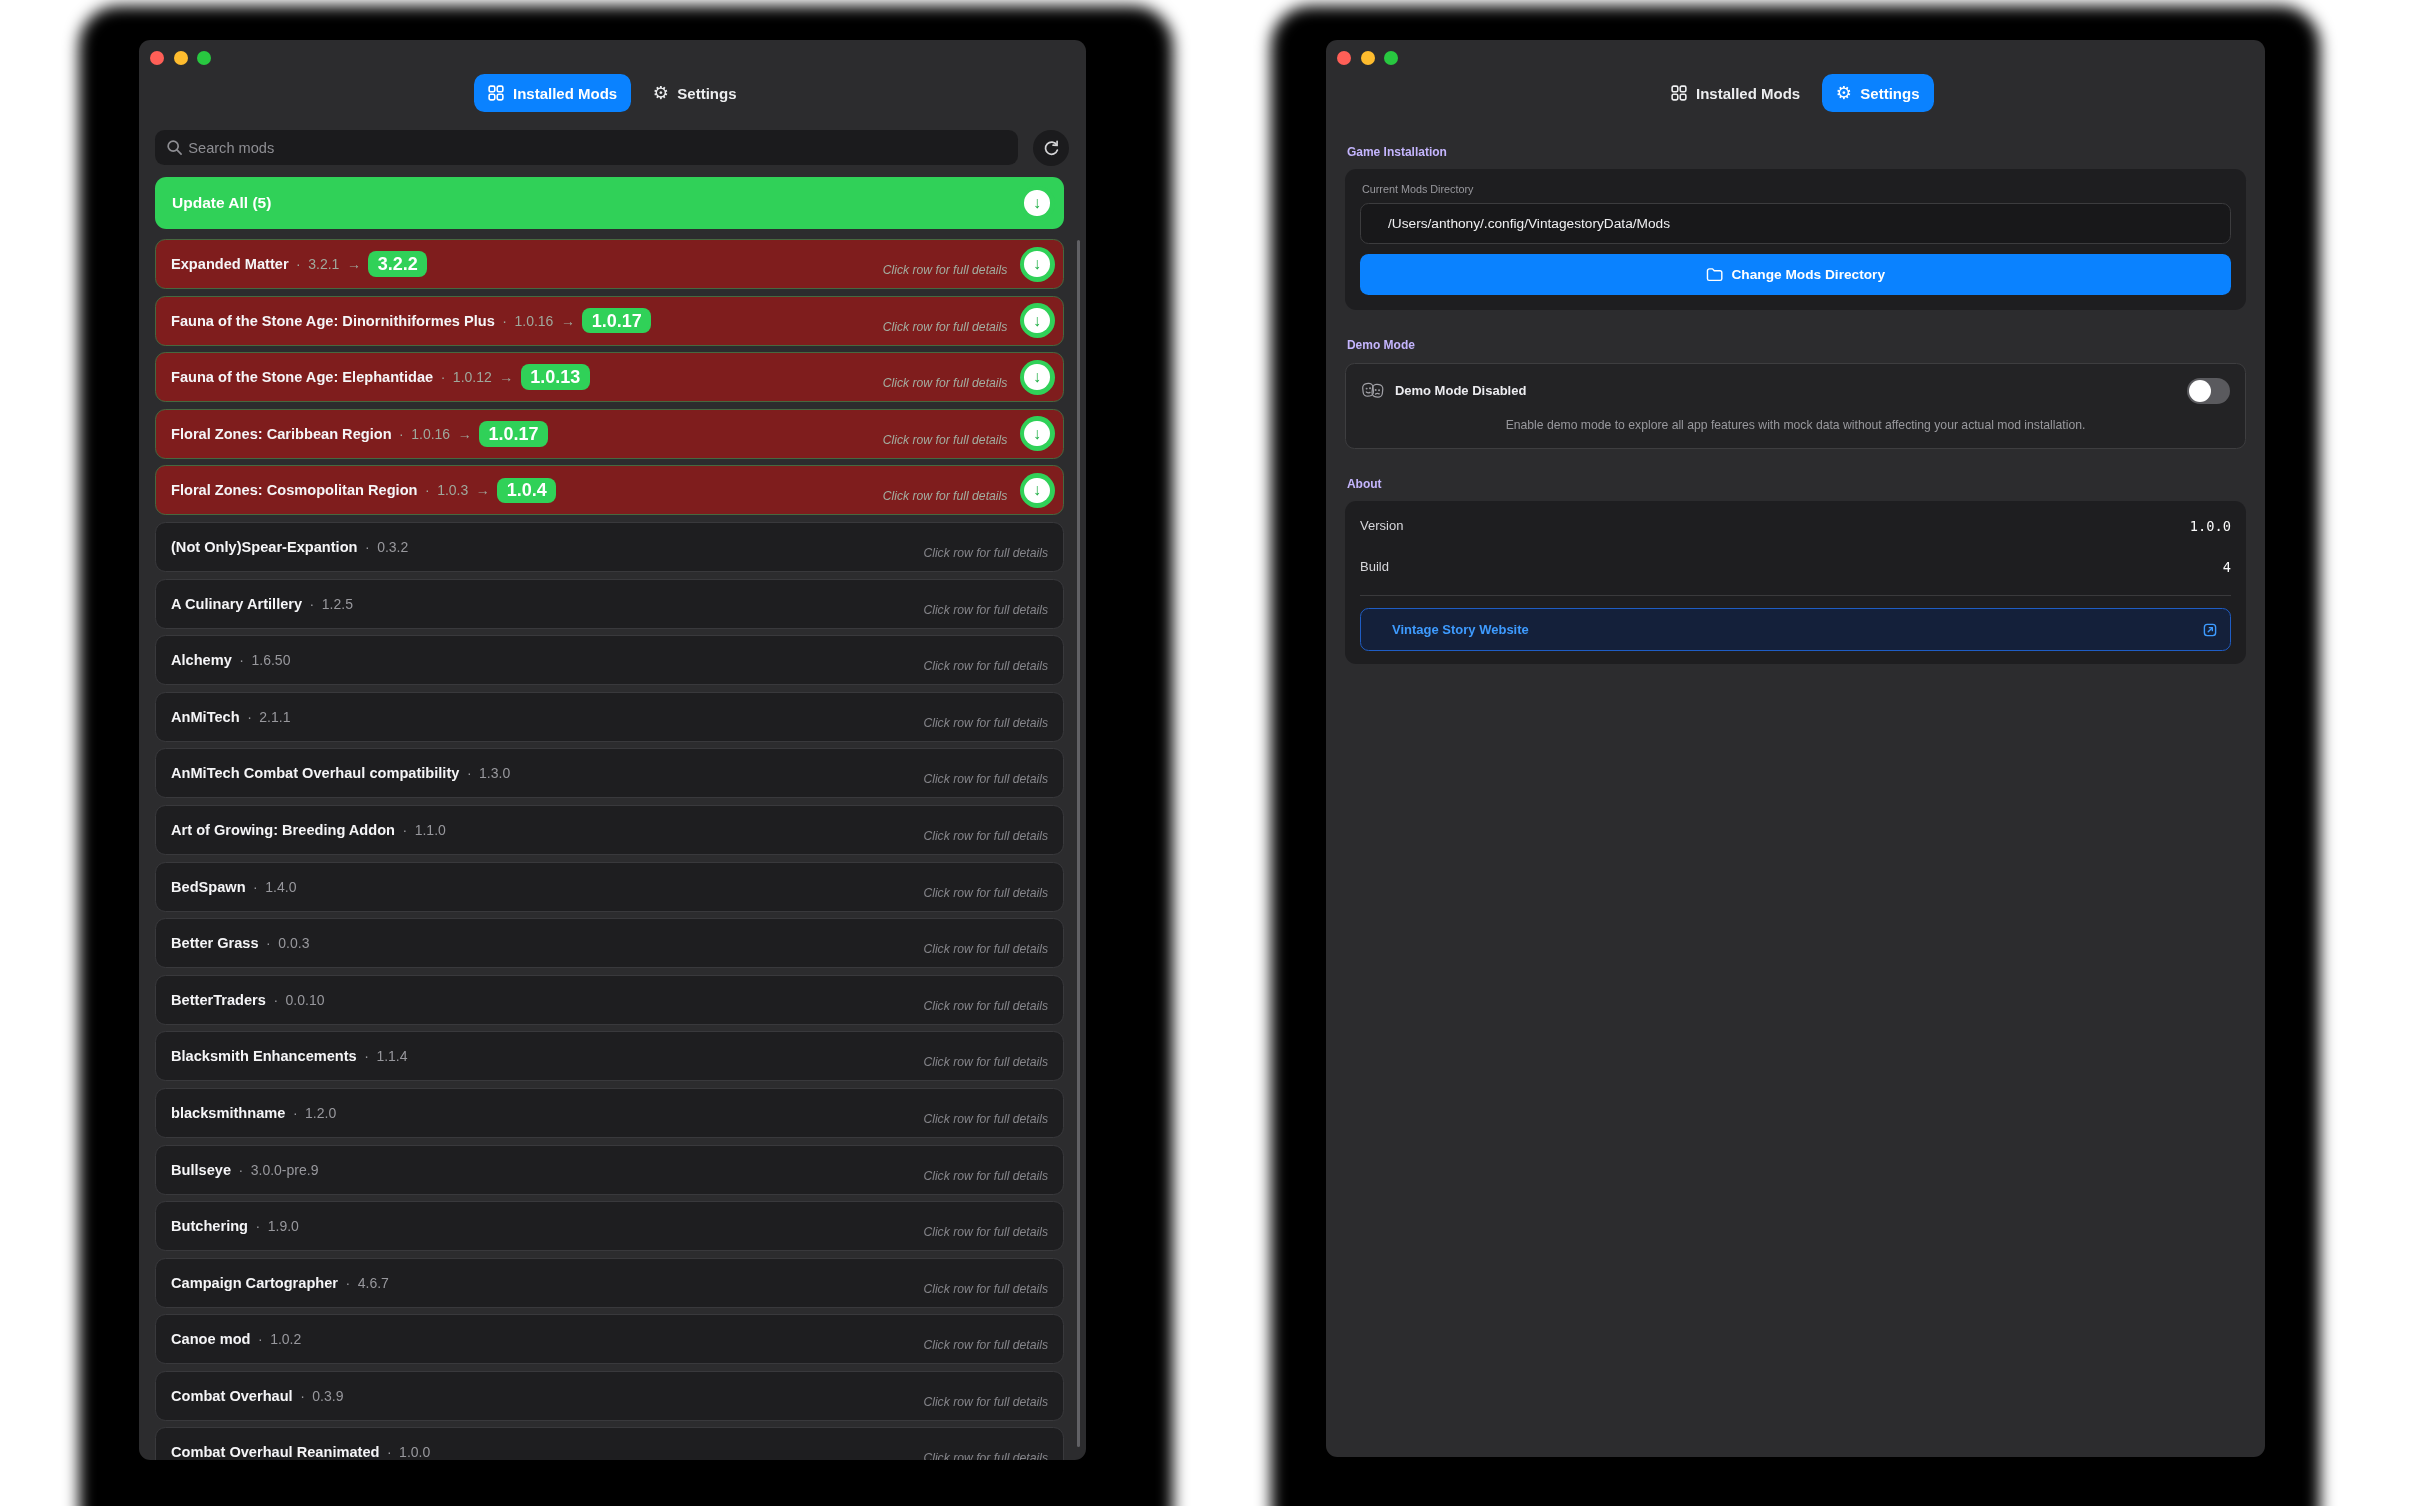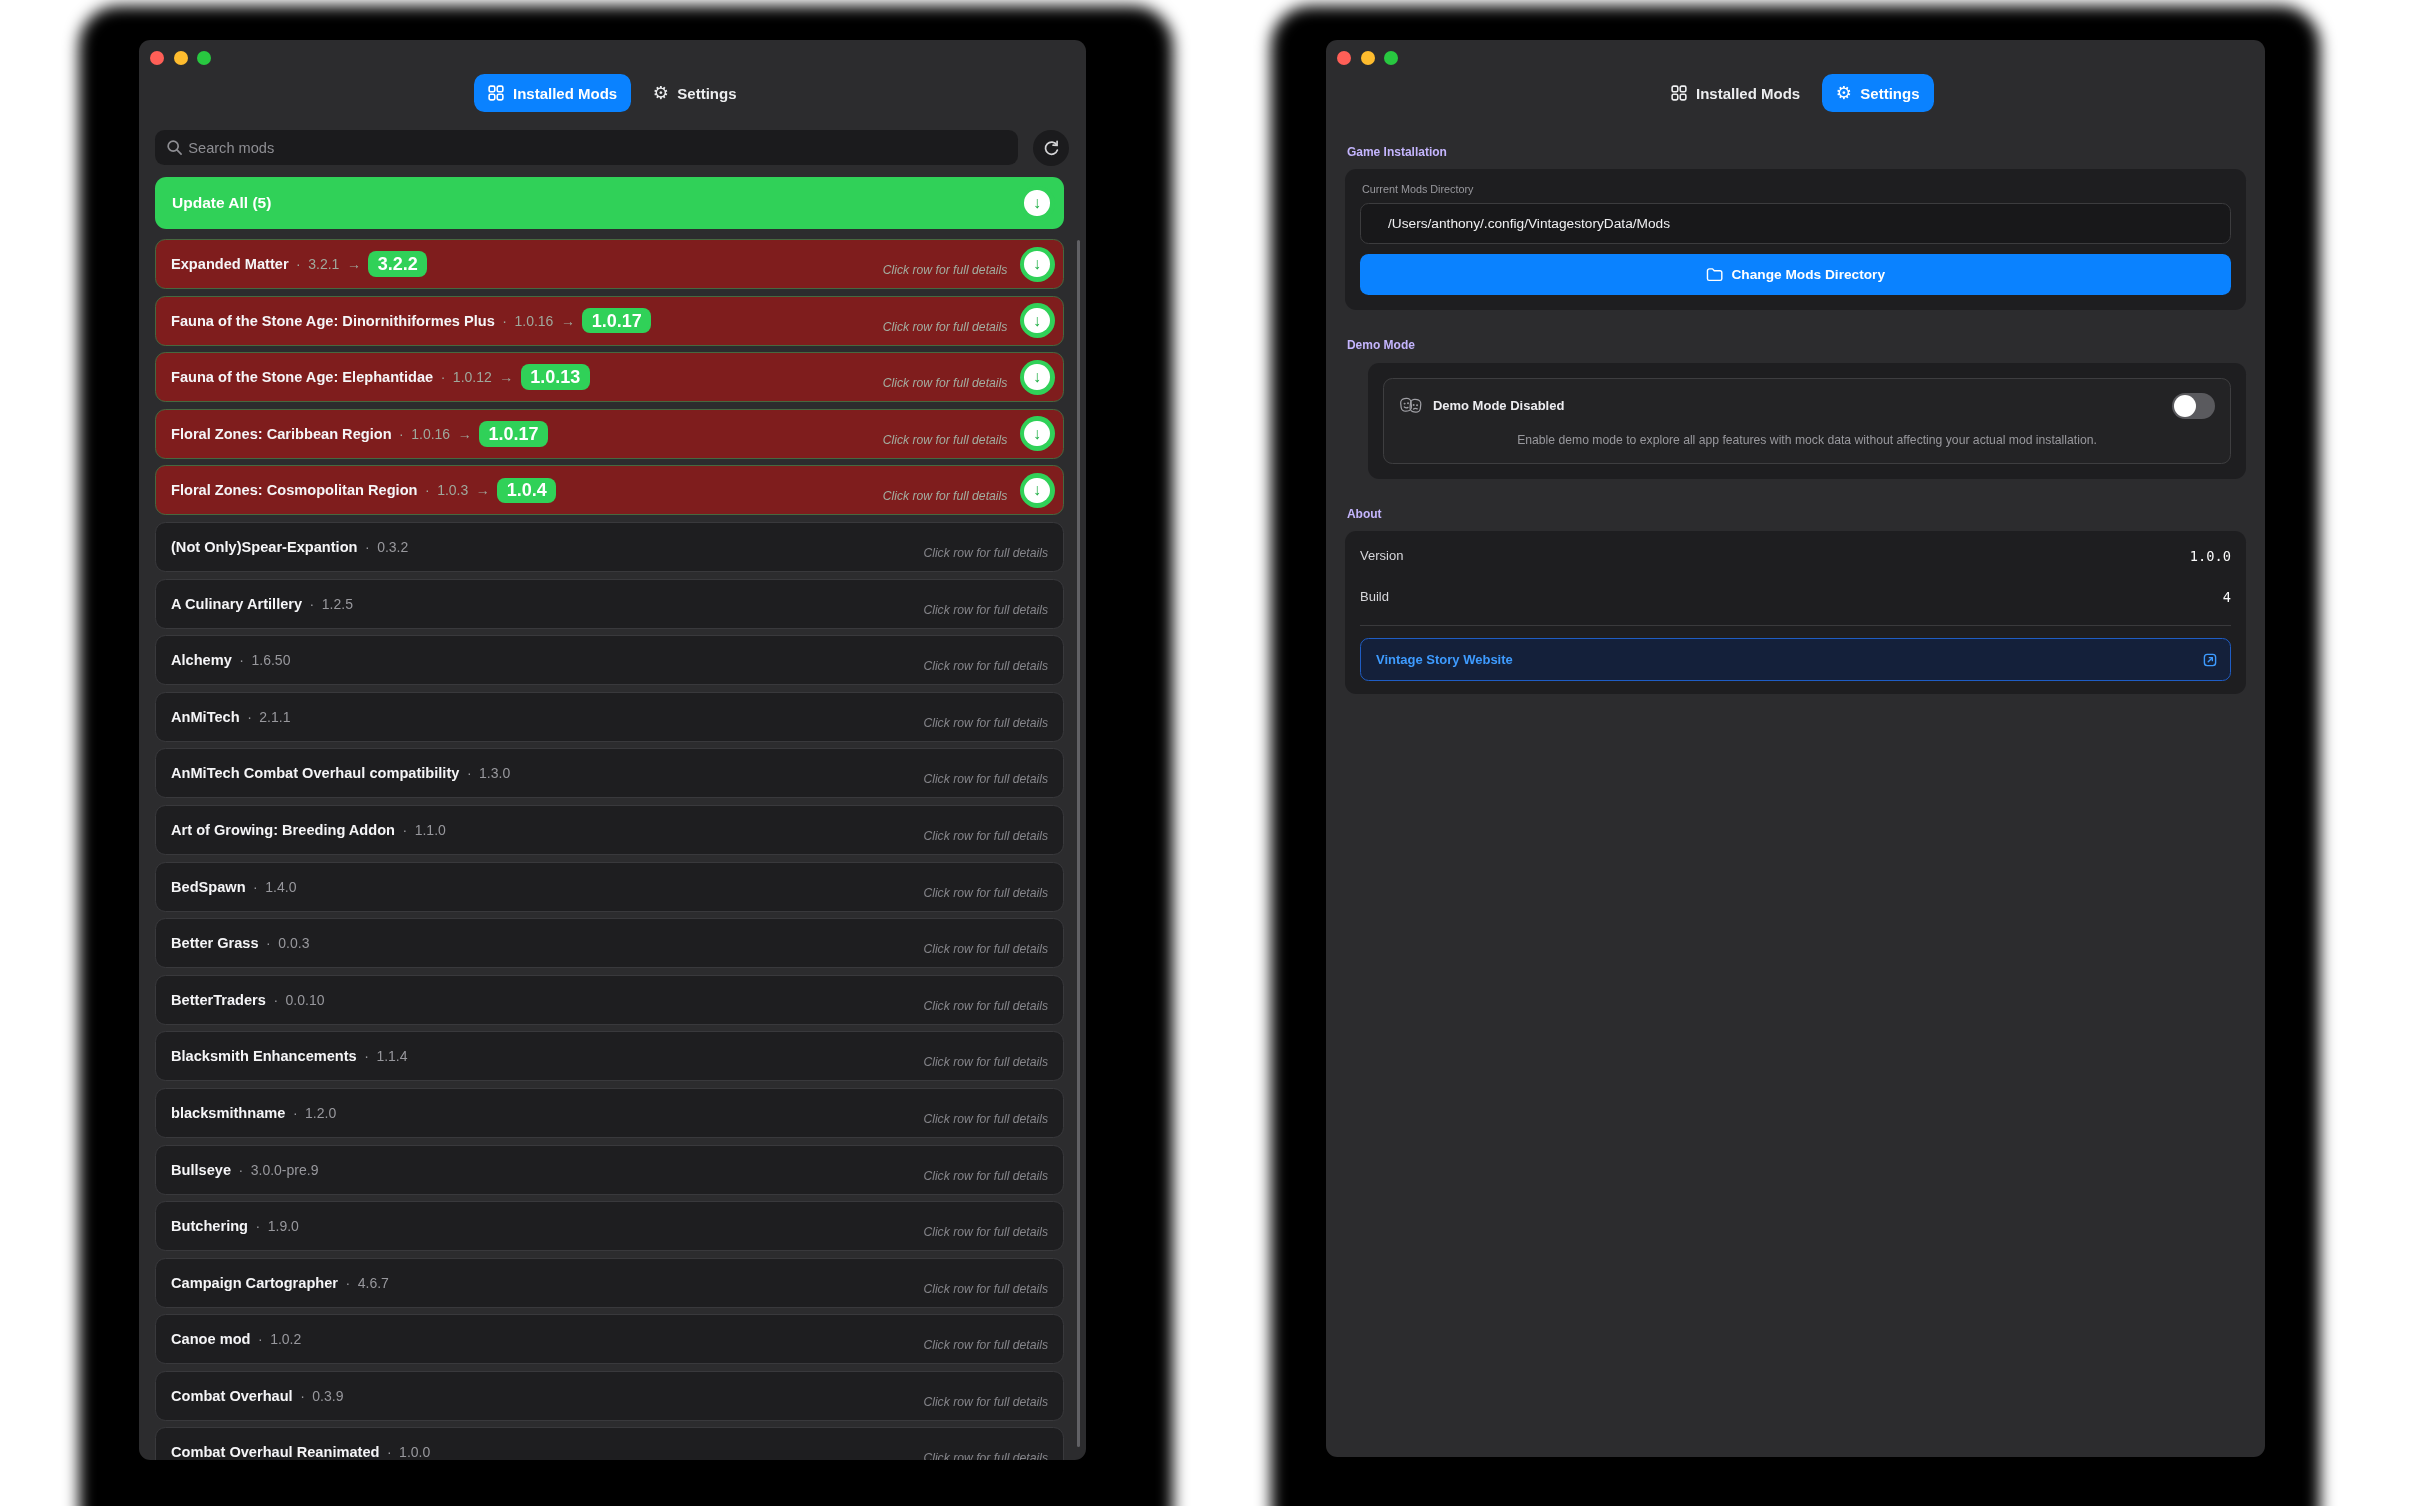--- a/index.html
+++ b/index.html
@@ -63,35 +63,35 @@
   
   .settings-content{position:absolute;top:105px;left:19px;right:19px;}
   .section-title{color:#c4b5fd;font-size:12px;font-weight:700;margin:0 0 10.4px 1.9px;}
   .card{background:#1e1e20;border-radius:11.3px;margin-bottom:28px;}
   .gi-card{padding:11.3px 15px 15px;}
   .field-label{color:#98989d;font-size:10.8px;margin:1.9px 0 8.5px 1.9px;}
   .text-input{height:41px;border-radius:8.5px;border:0.9px solid #3c3c3e;background:#18181a;display:flex;align-items:center;padding:0 27px;}
   .text-input input{width:100%;background:transparent;border:none;outline:none;color:#f0f0f2;font-size:13.7px;font-family:inherit;}
   .blue-btn{margin-top:10.4px;width:100%;height:41px;border:none;border-radius:8.5px;background:var(--accent-blue);
             color:#fff;font-size:13.7px;font-weight:700;font-family:inherit;display:flex;align-items:center;justify-content:center;gap:8.5px;}
-  .demo-card{padding:15px;margin-left:23px;}
+  .demo-card{padding:0;}
   .demo-panel{border:0.9px solid #3e3e40;border-radius:9.4px;background:#232325;padding:14px 15px 16px;}
   .demo-row{display:flex;align-items:center;gap:10.4px;}
   .demo-label{color:#ececf0;font-size:13px;font-weight:600;flex:1;}
   .toggle{width:43px;height:26px;border-radius:13px;background:#5a5a5e;position:relative;flex:none;}
   .toggle .knob{position:absolute;left:1.9px;top:1.9px;width:22.6px;height:22.6px;border-radius:50%;background:#fff;}
   .demo-desc{margin-top:14px;text-align:center;color:#98989d;font-size:12.2px;}
   .about-card{padding:3.8px 15px 13px;}
   .about-row{height:41px;display:flex;align-items:center;justify-content:space-between;}
   .about-row .a-label{color:#d6d6da;font-size:13px;}
   .about-row .a-value{color:#fafafa;font-size:13.7px;font-family:"DejaVu Sans Mono",monospace;}
   .about-divider{height:0.9px;background:#3a3a3c;margin:7.5px 0 13px;}
   .website-btn{width:100%;height:43px;border-radius:8.5px;border:1.4px solid #1f5dc4;background:#14203a;
                display:flex;align-items:center;padding:0 13px 0 15px;font-family:inherit;}
-  .website-btn .w-label{color:#3e9bff;font-size:13px;font-weight:600;flex:1;text-align:left;}
+  .website-btn .w-label{color:#3e9bff;font-size:13px;font-weight:600;flex:1;text-align:left;margin-left:16px;}
   svg{display:block;}
 </style>
 </head>
 <body>
 
 <div class="page">
   <div class="shadow shadow-left"></div>
   <div class="shadow shadow-right"></div>
 
   <section class="window left-window">

